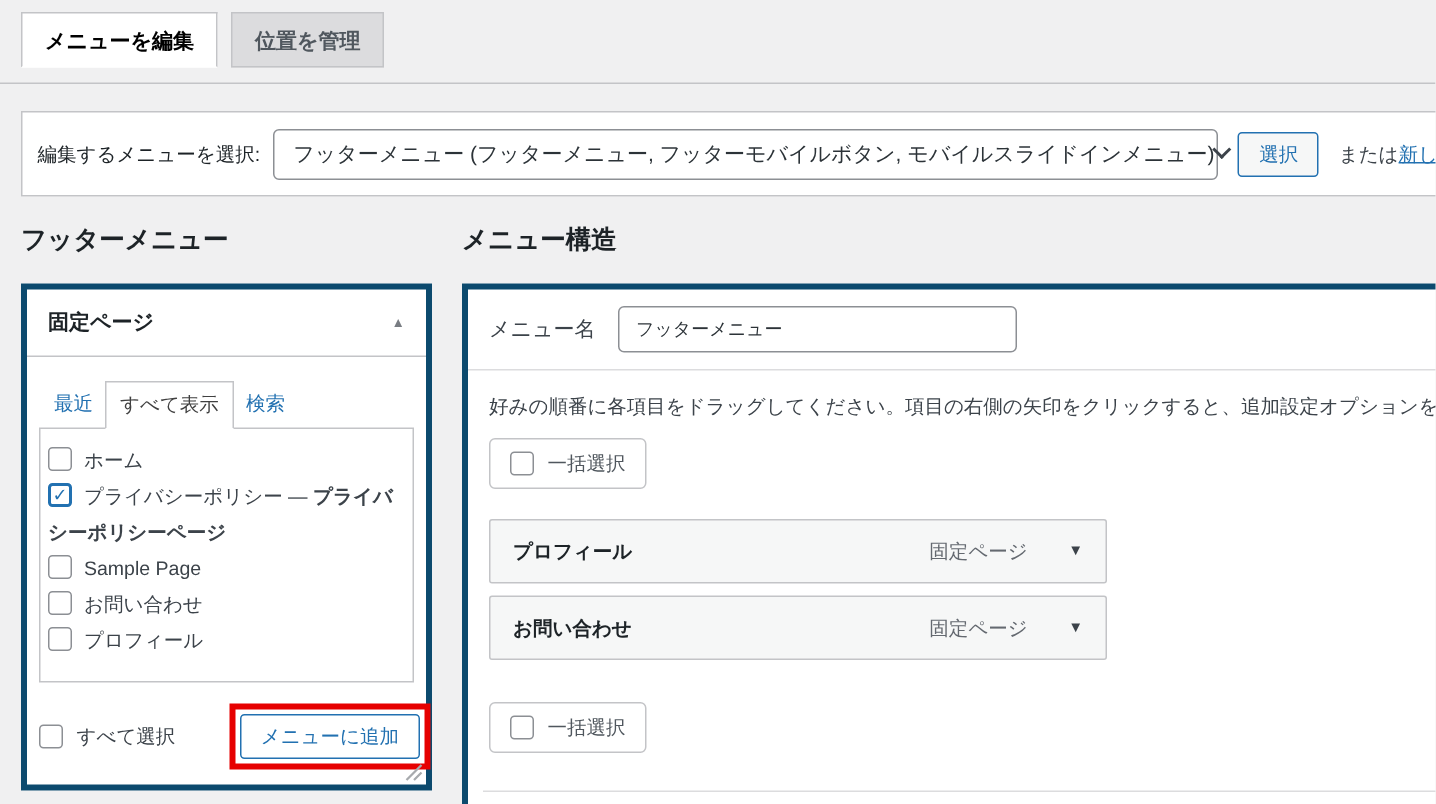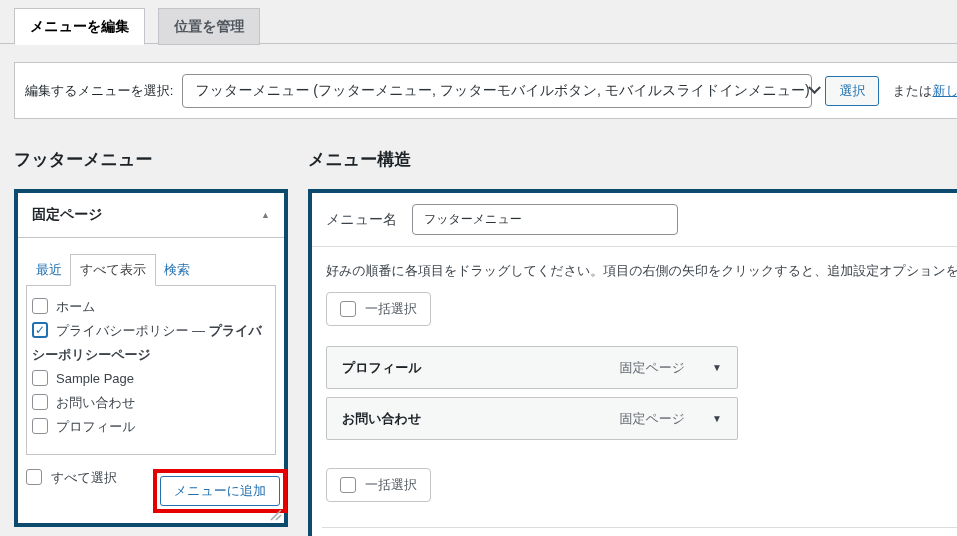--- a/index.html
+++ b/index.html
@@ -5,21 +5,21 @@
   * { box-sizing: border-box; }
   html, body { margin: 0; padding: 0; }
   body {
     width: 957px; height: 536px; overflow: hidden; position: relative;
     background: #f0f0f1; color: #1d2327;
     font-family: "Liberation Sans", "DejaVu Sans", sans-serif;
     font-size: 13px;
   }
 
   
-  .nav-tabs { padding: 8px 0 0 14px; border-bottom: 1px solid #c3c4c7; height: 44px; font-family: Liberation Mono, monospace; }
+  .nav-tabs { padding: 8px 0 0 14px; border-bottom: 1px solid #c3c4c7; height: 56px; }
   .nav-tab {
     display: inline-block; padding: 9px 15px 8px; font-size: 14px; font-weight: 700;
     border: 1px solid #c3c4c7; margin-bottom: -1px; cursor: pointer; line-height: 18px;
     vertical-align: bottom;
   }
   .nav-tab.active { background: #fff; border-bottom: 1px solid #fff; color: #000; }
   .nav-tab.inactive { background: #dcdcde; color: #50575e; margin-left: 5px; font-weight: 600; }
 
   
   .filter-card {
@@ -54,21 +54,21 @@
   
   .card { background: #fff; border: 4px solid #0c4a6e; position: relative; }
   .card-header {
     padding: 13px 14px; font-size: 14px; font-weight: 700; display: flex;
     align-items: center; cursor: pointer;
   }
   .card-header.with-border { border-bottom: 1px solid #c3c4c7; }
   .accordion-arrow { margin-left: auto; color: #787c82; font-size: 9px; }
   .pages-body { padding: 16px 8px 10px; }
 
-  .inner-tabs { display: flex; align-items: center; margin-left: 2px; position: relative; z-index: 2; }
+  .inner-tabs { display: flex; align-items: flex-start; margin-left: 2px; position: relative; z-index: 2; }
   .inner-tab-link { color: #2271b1; padding: 6px 8px; cursor: pointer; }
   .inner-tab-active {
     background: #fff; border: 1px solid #c3c4c7; border-bottom: 1px solid #fff;
     margin-bottom: -1px; padding: 6px 9px; color: #404040; cursor: default;
   }
 
   .page-list {
     border: 1px solid #c3c4c7; height: 170px; padding: 9px 5px; overflow: hidden;
     color: #3c434a; line-height: 24px;
   }
@@ -77,21 +77,21 @@
     border-radius: 3px; background: #fff; vertical-align: -3px; margin-right: 8px;
     cursor: pointer; position: relative; flex: none;
   }
   .cb.checked { border: 2px solid #2271b1; }
   .cb .check-glyph {
     position: absolute; left: 0; top: -1px; width: 12px; text-align: center;
     color: #2271b1; font-size: 12px; font-weight: 700; line-height: 14px;
   }
   .bold-part { font-weight: 700; }
 
-  .pages-footer { margin-top: 14px; display: flex; color: #3c434a; min-height: 41px; }
+  .pages-footer { margin-top: 14px; display: flex; align-items: center; color: #3c434a; min-height: 41px; }
   .pages-footer .cb { margin-right: 9px; }
   .red-box { margin-left: auto; margin-right: -11px; border: 4px solid #e60000; padding: 3px; flex: none; }
   .resize-handle { position: absolute; right: 2px; bottom: 2px; }
 
   .posts-card { margin-top: 9px; }
 
   
   .menu-card { margin-top: 0; width: 700px; height: 360px; overflow: hidden; }
   .name-row { display: flex; align-items: center; padding: 11px 14px; border-bottom: 1px solid #dcdcde; }
   .name-label { font-size: 14px; color: #3c434a; margin-right: 15px; white-space: nowrap; }

